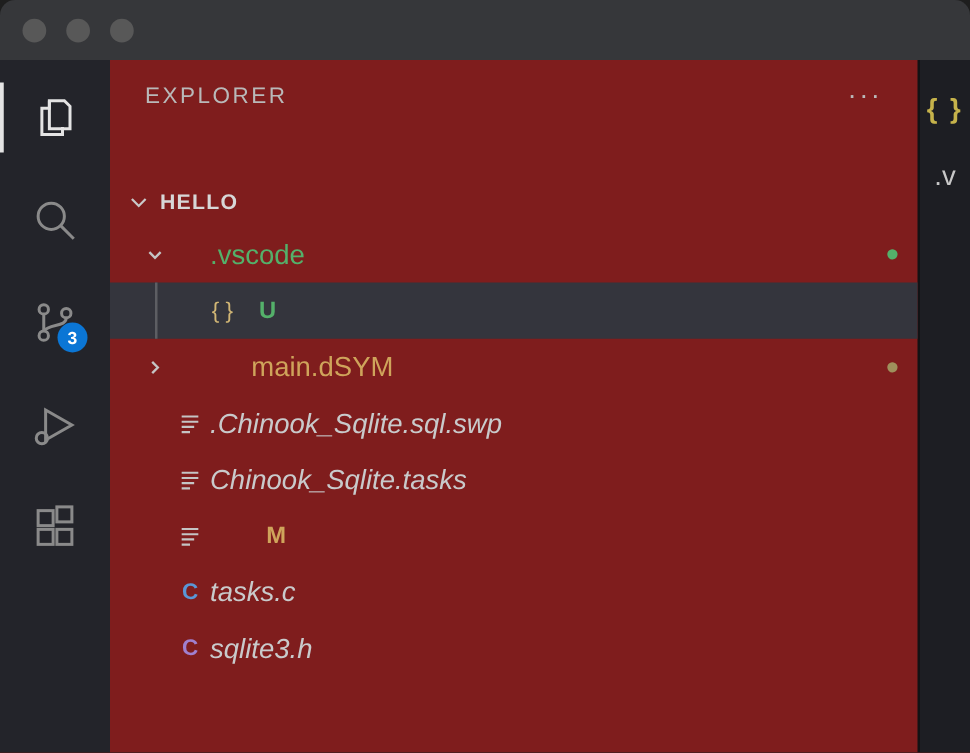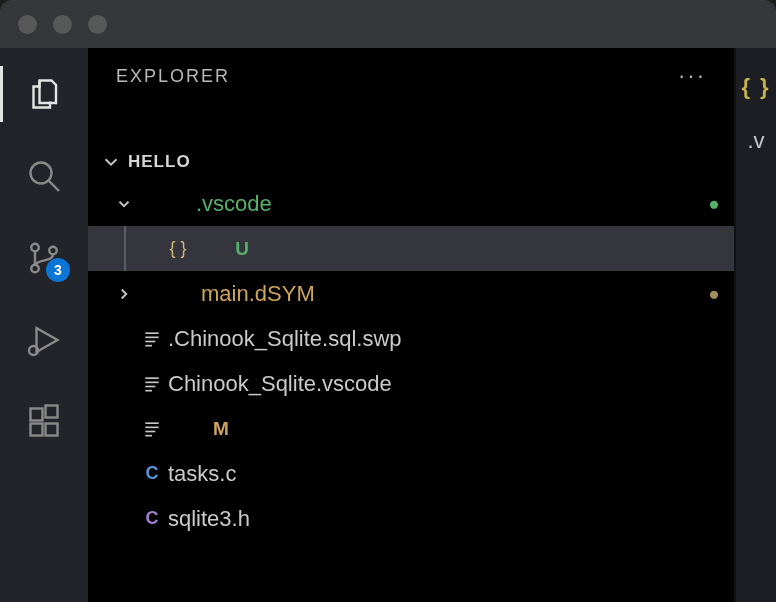--- a/index.html
+++ b/index.html
@@ -7,39 +7,39 @@
     body{background:#1e1e1e;color:#ccc;width:776px;height:602px;overflow:hidden;display:flex;flex-direction:column;}
     .titlebar{height:48px;min-height:48px;background:#36373a;display:flex;align-items:center;gap:16px;padding-left:18px;border-radius:12px 12px 0 0;}
     .tl{width:19px;height:19px;border-radius:50%;background:#585858;}
     .main{flex:1;display:flex;background:#23242a;}
     .activitybar{width:88px;min-width:88px;background:#23242a;display:flex;flex-direction:column;align-items:center;padding-top:26px;gap:42px;}
     .ab-item{width:40px;height:40px;display:flex;align-items:center;justify-content:center;position:relative;cursor:pointer;}
     .ab-item svg{width:36px;height:36px;stroke:#8a8a8a;fill:none;stroke-width:1.6;}
     .ab-item.active svg{stroke:#e4e4e4;}
     .ab-item.active::before{content:"";position:absolute;left:-24px;top:-8px;bottom:-8px;width:3px;background:#e4e4e4;}
     .badge{position:absolute;bottom:-4px;right:-6px;background:#0b76d5;color:#fff;font-size:14px;width:24px;height:24px;border-radius:50%;display:flex;align-items:center;justify-content:center;font-weight:600;}
-    .sidebar{flex:1;background:#000000;display:flex;flex-direction:column;border-right:2px solid #121214;}
+    .sidebar{flex:1;background:#7f1d1d;display:flex;flex-direction:column;border-right:2px solid #121214;}
     .sb-title{height:56px;display:flex;align-items:center;padding:0 28px;font-size:18px;letter-spacing:2px;color:#b9b9b9;justify-content:space-between;}
     .dots{font-size:22px;letter-spacing:2px;color:#b9b9b9;cursor:pointer;}
     .section-header{display:flex;align-items:center;padding:6px 12px;font-size:17px;font-weight:700;letter-spacing:1px;color:#d7d7d7;cursor:pointer;margin-top:41px;}
     .chev{width:22px;height:22px;stroke:#c9c9c9;fill:none;stroke-width:2px;margin-right:6px;}
     .tree{padding-bottom:8px;padding-top:2px;}
     .row{display:flex;align-items:center;height:45px;font-size:22px;color:#bfc0c1;position:relative;cursor:pointer;}
     .row .indent{flex-shrink:0;}
     .row .twisty{width:24px;display:flex;justify-content:center;}
     .row .twisty svg{width:18px;height:18px;stroke:#c5c5c5;fill:none;stroke-width:2.5;}
     .row .icon{width:32px;display:flex;justify-content:center;align-items:center;font-size:18px;}
     .row .label{flex:1;white-space:nowrap;overflow:hidden;text-overflow:ellipsis;}
     .row .decor{width:40px;text-align:center;font-size:19px;font-weight:600;}
     .row.selected{background:#34353d;}
     .row.selected::before{content:"";position:absolute;left:36px;top:0;bottom:0;width:2px;background:#5d5e63;}
-    .c-green{color:#54b06a;margin-left:28px;}
+    .c-green{color:#54b06a;}
     .c-khaki{color:#d1b675;}
     .c-amber{color:#cfa45b;margin-left:33px;}
-    .c-text{color:#c9cacb;}
+    .c-text{color:#c9cacb;font-style:italic;}
     .c-blue{color:#5a96d6;font-weight:700;}
     .c-purp{color:#a080cf;font-weight:700;}
     .dot-green{color:#54b06a;font-size:22px;}
     .dot-khaki{color:#9f905c;font-size:22px;}
     .file-lines{stroke:#c5c5c5;fill:none;stroke-width:2;}
     .editor-strip{width:40px;min-width:40px;background:#1d1e23;padding-top:26px;display:flex;flex-direction:column;align-items:center;}
     .ed-tab{display:flex;flex-direction:column;align-items:center;gap:28px;font-size:22px;color:#c8c8c8;}
     .brace{color:#c6b34b;font-weight:700;letter-spacing:2px;}
   </style>
 </head>
@@ -150,21 +150,21 @@
           <span class="indent" style="width: 24px;"></span>
           <span class="twisty"></span>
           <span class="icon ">
             <svg width="20" height="20" viewBox="0 0 24 24" class="file-lines">
               <line x1="4" y1="5" x2="20" y2="5"></line>
               <line x1="4" y1="10" x2="20" y2="10"></line>
               <line x1="4" y1="15" x2="16" y2="15"></line>
               <line x1="4" y1="20" x2="12" y2="20"></line>
             </svg>
           </span>
-          <span class="label c-text">Chinook_Sqlite.vscode</span>
+          <span class="label c-text">Chinook_Sqlite.tasks</span>
           <span class="decor "></span>
         </div>
         <div class="row">
           <span class="indent" style="width: 24px;"></span>
           <span class="twisty"></span>
           <span class="icon ">
             <svg width="20" height="20" viewBox="0 0 24 24" class="file-lines">
               <line x1="4" y1="5" x2="20" y2="5"></line>
               <line x1="4" y1="10" x2="20" y2="10"></line>
               <line x1="4" y1="15" x2="16" y2="15"></line>

